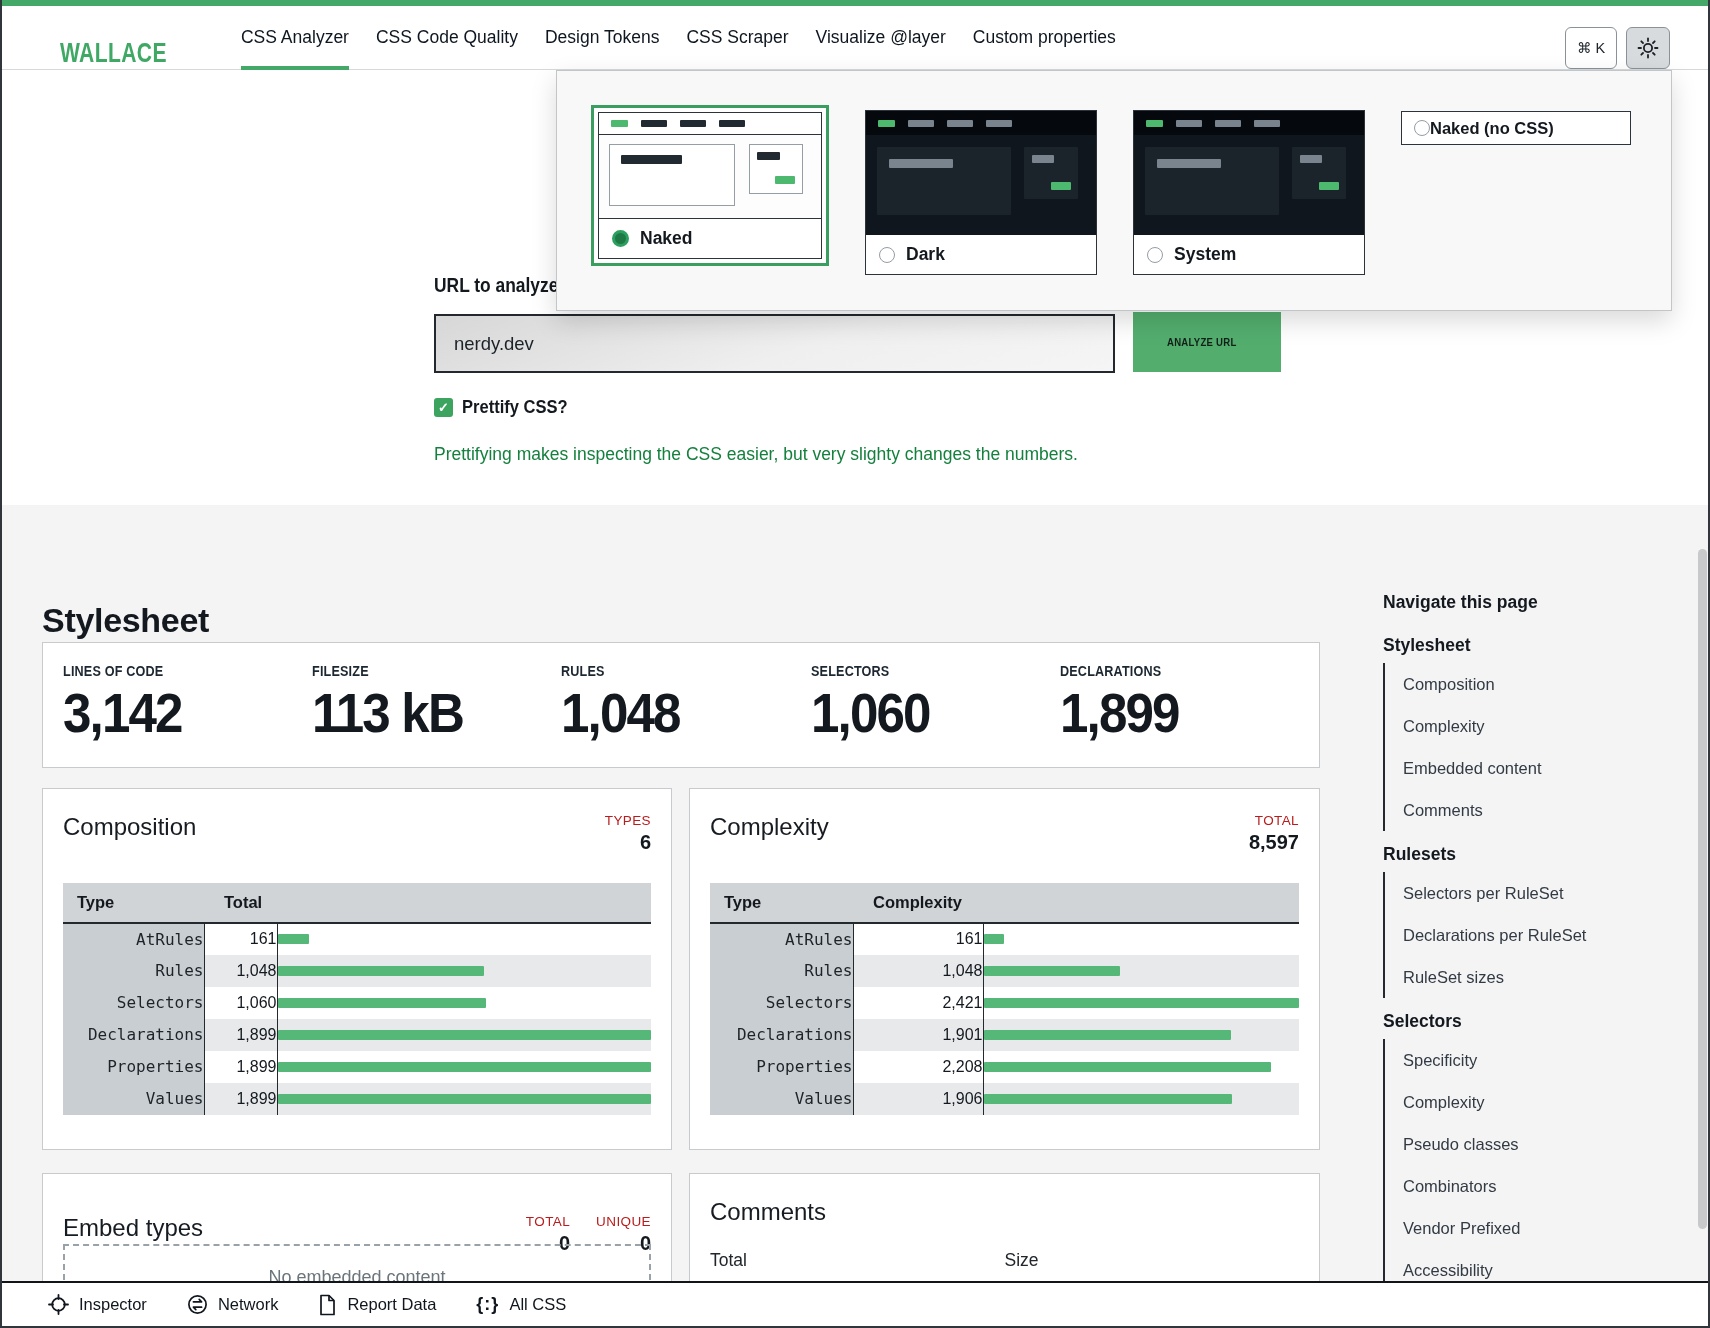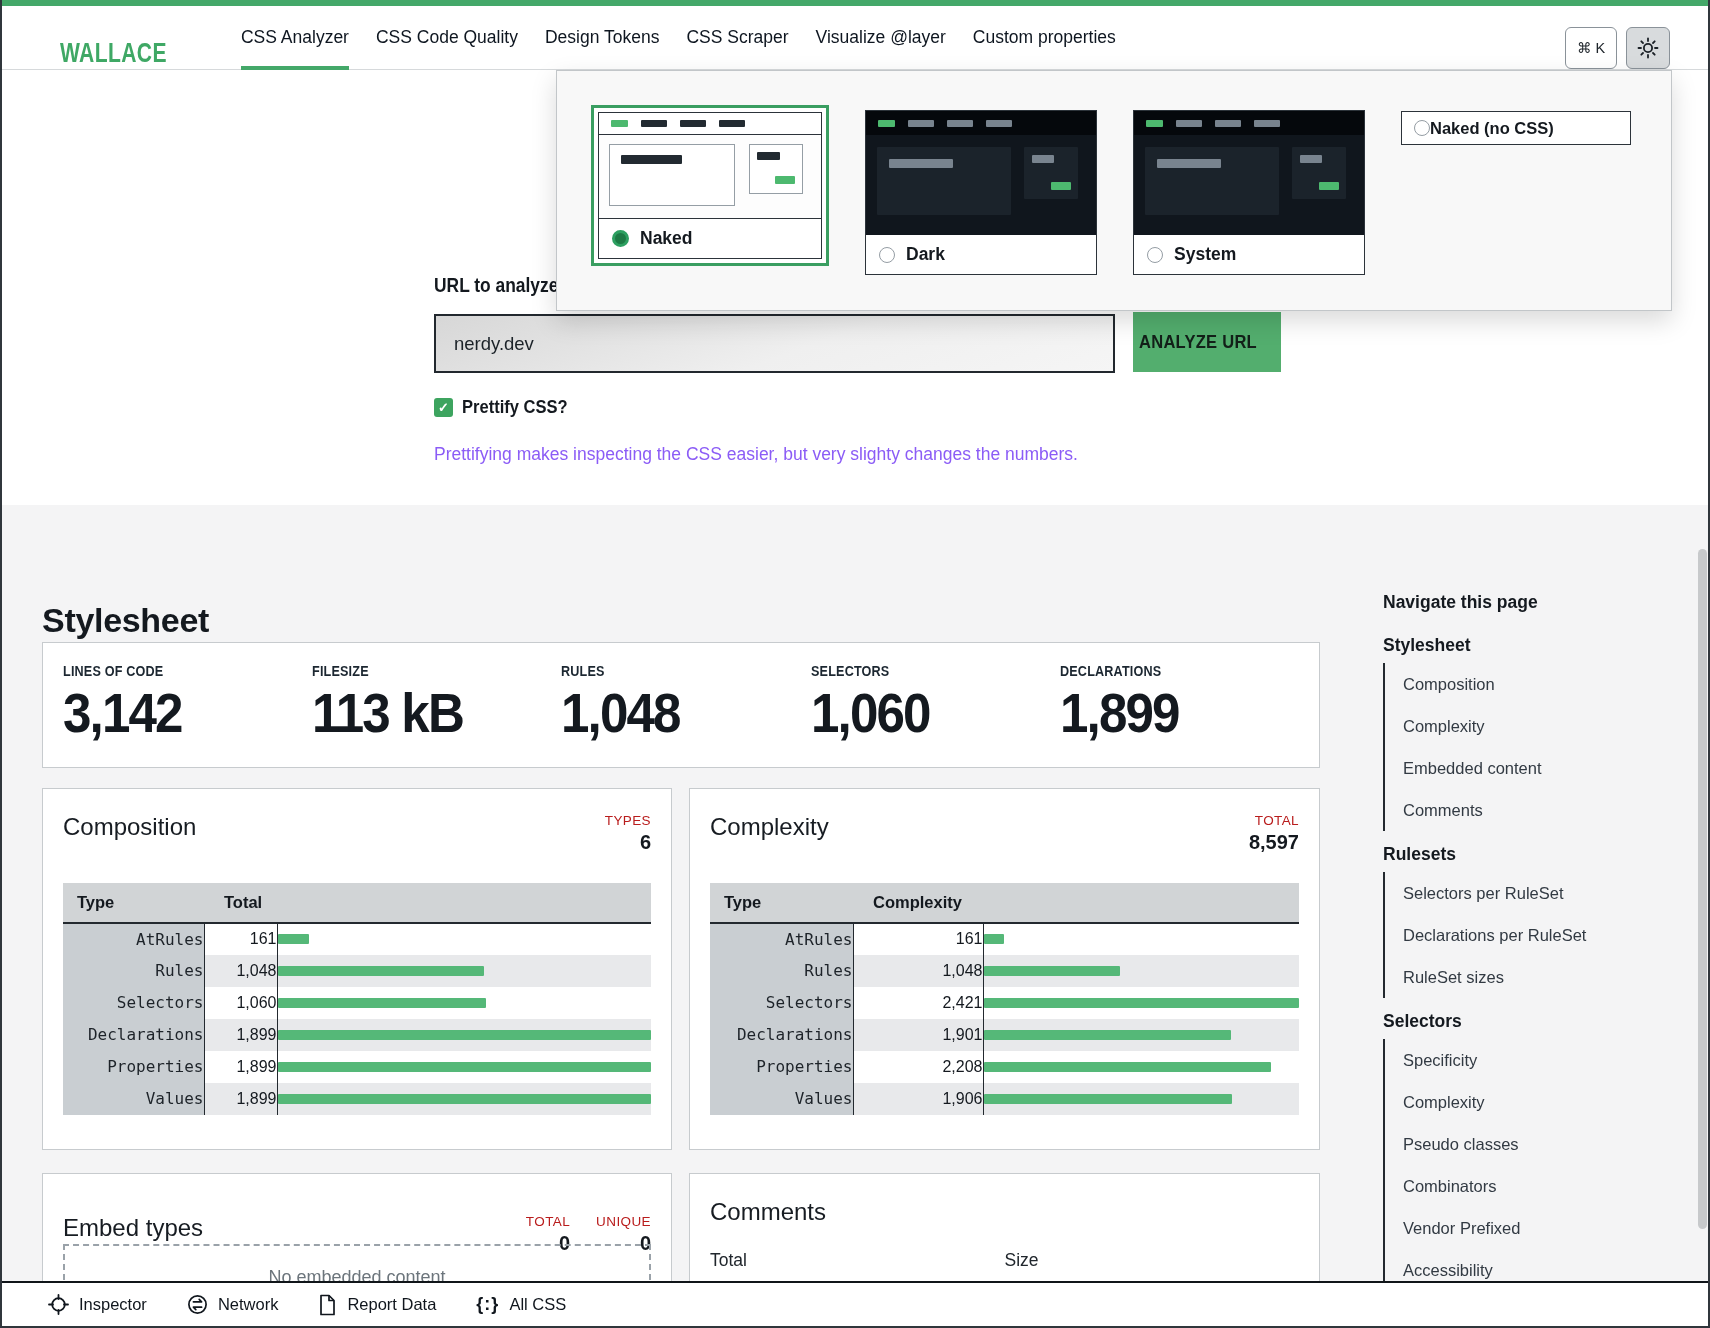--- a/index.html
+++ b/index.html
@@ -64,26 +64,26 @@
   .tcard.darkish .label-row{height:39px;}
   
   .tcard.naked{border:1px solid #2c333a;width:230px;height:34px;margin-top:6px;
     display:flex;align-items:center;padding-left:12px;font-weight:700;font-size:16.5px;}
   
   .url-label{position:absolute;left:432px;top:274px;font-size:20px;font-weight:700;}
   .url-input{position:absolute;left:432px;top:314px;width:681px;height:59px;
     border:2px solid #22282e;background:linear-gradient(160deg,#d7d7d7 0%,#efefef 55%,#f5f5f5 100%);
     font-family:"Liberation Sans",sans-serif;font-size:18.5px;color:#1b2228;padding:0 0 0 18px;outline:none;}
   .analyze-btn{position:absolute;left:1131px;top:312px;width:148px;height:60px;background:#53ae6e;border:none;
-    font-family:"Liberation Sans",sans-serif;font-size:19px;font-weight:700;color:#132019;cursor:pointer;letter-spacing:.3px;}
+    font-family:"Liberation Sans",sans-serif;font-size:11px;font-weight:700;color:#132019;cursor:pointer;letter-spacing:.3px;}
   .prettify-row{position:absolute;left:432px;top:396px;display:flex;align-items:center;gap:9px;}
   .checkbox{width:19px;height:19px;background:#3da45f;border-radius:3px;display:flex;align-items:center;justify-content:center;
     color:#fff;font-size:13px;font-weight:700;cursor:pointer;}
   .prettify-label{font-size:19px;font-weight:700;}
-  .prettify-note{position:absolute;left:432px;top:426px;font-size:17.5px;color:#8b5cf6;}
+  .prettify-note{position:absolute;left:432px;top:426px;font-size:17.5px;color:#15803d;}
   
   .report{position:absolute;left:0;top:505px;width:100%;height:823px;background:#f4f4f5;}
   .sheet-heading{position:absolute;left:40px;top:578px;font-size:34px;font-weight:700;letter-spacing:-.3px;}
   .card{position:absolute;background:#fff;border:1.5px solid #c7cbce;}
   .stats-card{left:40px;top:642px;width:1278px;height:126px;display:flex;padding:20px 10px 0 20px;}
   .stat{flex:1;}
   .stat-label{font-size:14.5px;font-weight:700;color:#1c2731;letter-spacing:.2px;}
   .stat-value{font-size:55px;font-weight:800;letter-spacing:-2px;margin-top:2px;}
   .stat-value .cond{transform:scaleX(.93);}
   .comp-card{left:40px;top:788px;width:630px;height:362px;padding:24px 20px 0 20px;}

